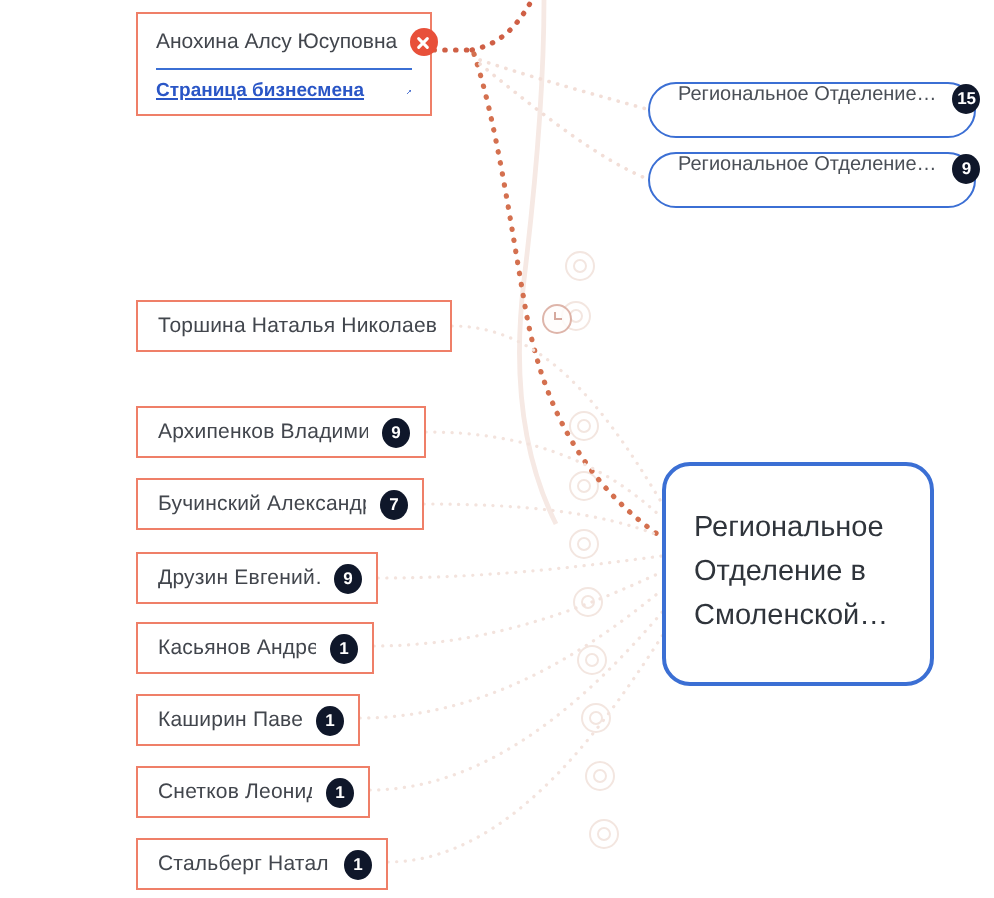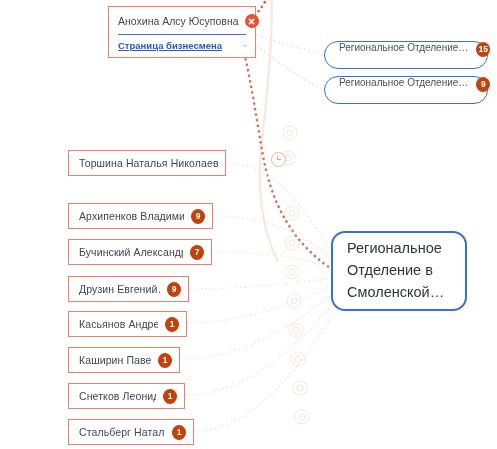--- a/index.html
+++ b/index.html
@@ -46,41 +46,40 @@
     color: #42464d;
     letter-spacing: .1px;
     overflow: hidden;
   }
   .badge {
     flex: none;
     margin-left: 7px;
     width: 14px;
     height: 15px;
     border-radius: 50%;
-    background: #c2410c;
+    background: #0f172a;
     color: #ffffff;
     font-size: 8.5px;
     font-weight: bold;
     display: flex;
     align-items: center;
     justify-content: center;
     line-height: 1;
   }
 
   
   #card-anohina {
     position: absolute;
     left: 68px;
     top: 6px;
     width: 148px;
     box-sizing: border-box;
     background: #ffffff;
     border: 1px solid #ef7f68;
     padding: 7px 9px 6px 9px;
-    margin-left: 40px;
   }
   #card-anohina .row-top {
     display: flex;
     align-items: center;
     justify-content: space-between;
     padding-bottom: 6px;
   }
   #card-anohina .pname {
     font-size: 10.5px;
     color: #42464d;
@@ -133,21 +132,21 @@
     color: #4a4f57;
   }
   .pill-node .badge { margin-left: 8px; }
 
   
   #node-root {
     position: absolute;
     left: 331px;
     top: 231px;
     width: 136px;
-    height: 80px;
+    height: 112px;
     box-sizing: border-box;
     background: #ffffff;
     border: 2px solid #3b6fd4;
     border-radius: 14px;
     display: flex;
     align-items: center;
     padding: 0 14px;
   }
   #node-root .rname {
     font-size: 14.5px;

